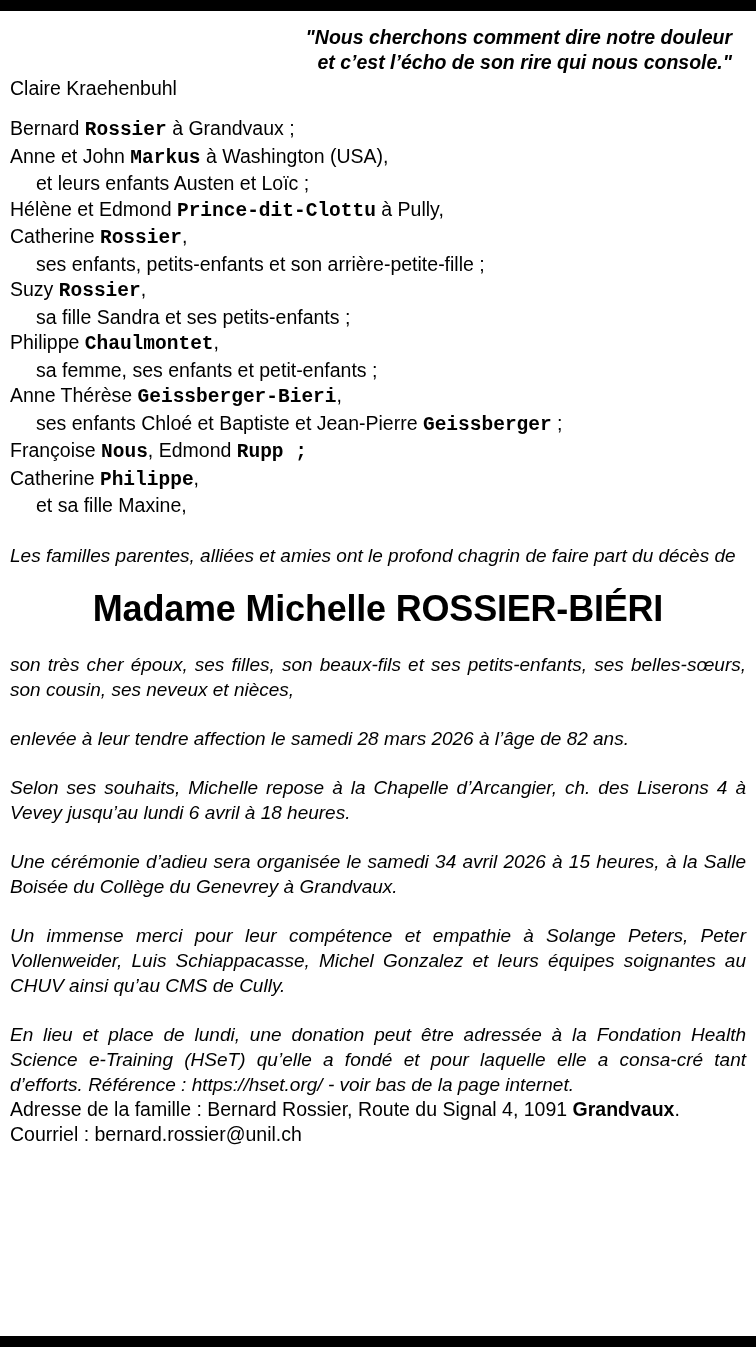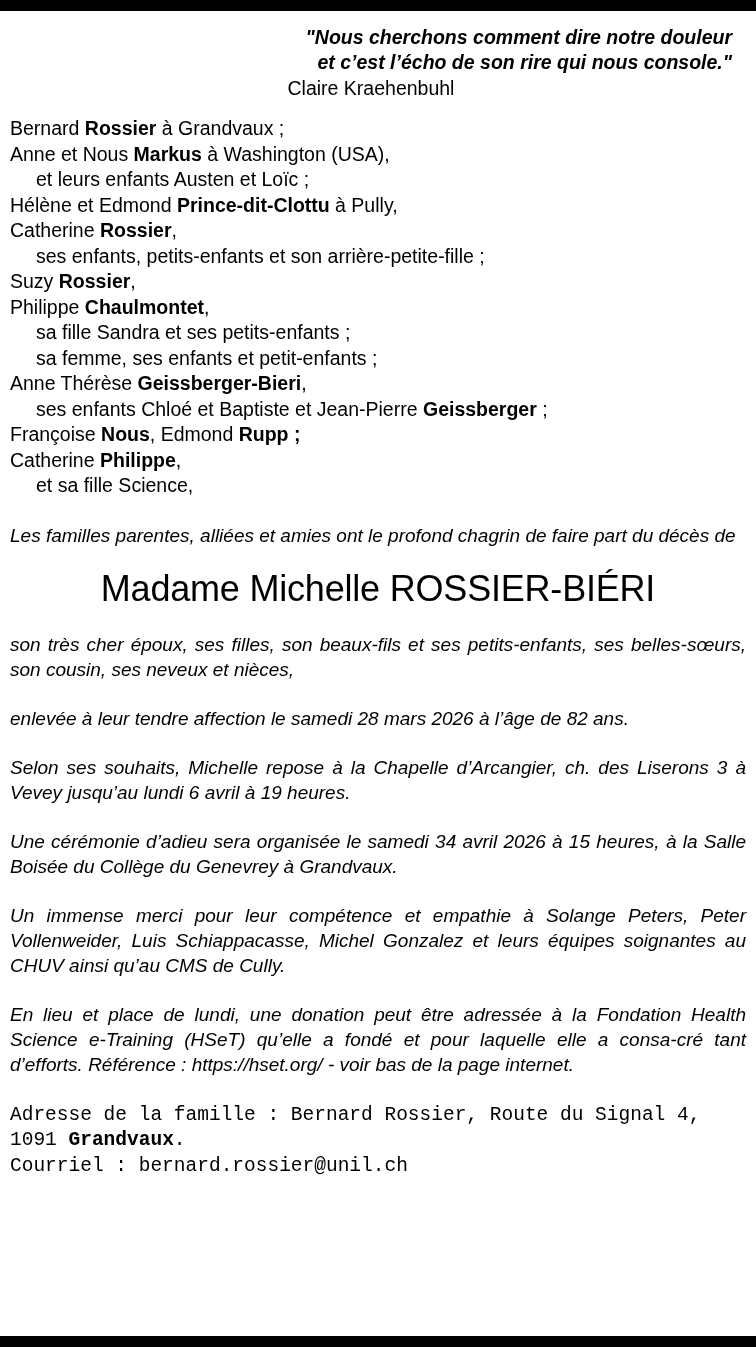--- a/index.html
+++ b/index.html
@@ -29,108 +29,107 @@
   }
   .epitaph {
     text-align: right;
     font-style: italic;
     font-weight: bold;
     font-size: 19.5px;
     line-height: 25px;
     padding-right: 14px;
   }
   .epitaph-author {
-    text-align: center;
+    text-align: left;
     font-style: normal;
     font-weight: normal;
     font-size: 19.5px;
     line-height: 27px;
     padding-right: 14px;
   }
   .family-list {
     margin-top: 14px;
     font-size: 19.5px;
     line-height: 25.5px;
   }
   .family-line {
     white-space: nowrap;
   }
   .family-line.indent {
     padding-left: 26px;
   }
   .family-line b {
     font-weight: bold;
+    font-family: Liberation Mono, monospace;
   }
   .para {
     font-size: 19px;
     line-height: 25px;
     text-align: justify;
     margin-top: 24px;
     font-style: italic;
   }
   .para.tight {
     margin-top: 22px;
   }
   .deceased-name {
     text-align: center;
     font-size: 36px;
-    font-weight: normal;
+    font-weight: bold;
     line-height: 42px;
     margin-top: 20px;
     margin-bottom: 8px;
     letter-spacing: -0.2px;
   }
   .addr {
     font-size: 19.5px;
     line-height: 25.5px;
-    margin-top: 26px;
-    font-family: Liberation Mono, monospace;
   }
   .addr b { font-weight: bold; }
   .spacer-bottom { height: 18px; }
 </style>
 </head>
 <body>
 
 <div class="notice">
   <div class="inner">
 
     <div class="epitaph">
       <div>"Nous cherchons comment dire notre douleur</div>
       <div>et c’est l’écho de son rire qui nous console."</div>
     </div>
     <div class="epitaph-author">Claire Kraehenbuhl</div>
 
     <div class="family-list">
         <div class="family-line"><span>Bernard </span><b>Rossier</b><span> à Grandvaux ;</span></div>
-        <div class="family-line"><span>Anne et Nous </span><b>Markus</b><span> à Washington (USA),</span></div>
+        <div class="family-line"><span>Anne et John </span><b>Markus</b><span> à Washington (USA),</span></div>
         <div class="family-line indent"><span>et leurs enfants Austen et Loïc ;</span></div>
         <div class="family-line"><span>Hélène et Edmond </span><b>Prince-dit-Clottu</b><span> à Pully,</span></div>
         <div class="family-line"><span>Catherine </span><b>Rossier</b><span>,</span></div>
         <div class="family-line indent"><span>ses enfants, petits-enfants et son arrière-petite-fille ;</span></div>
         <div class="family-line"><span>Suzy </span><b>Rossier</b><span>,</span></div>
+        <div class="family-line indent"><span>sa fille Sandra et ses petits-enfants ;</span></div>
         <div class="family-line"><span>Philippe </span><b>Chaulmontet</b><span>,</span></div>
-        <div class="family-line indent"><span>sa fille Sandra et ses petits-enfants ;</span></div>
         <div class="family-line indent"><span>sa femme, ses enfants et petit-enfants ;</span></div>
         <div class="family-line"><span>Anne Thérèse </span><b>Geissberger-Bieri</b><span>,</span></div>
         <div class="family-line indent"><span>ses enfants Chloé et Baptiste et Jean-Pierre </span><b>Geissberger</b><span> ;</span></div>
         <div class="family-line"><span>Françoise </span><b>Nous</b><span>, Edmond </span><b>Rupp ;</b></div>
         <div class="family-line"><span>Catherine </span><b>Philippe</b><span>,</span></div>
-        <div class="family-line indent"><span>et sa fille Science,</span></div>
+        <div class="family-line indent"><span>et sa fille Maxine,</span></div>
       </div>
 
     <div class="para">Les familles parentes, alliées et amies ont le profond chagrin de faire part du décès de</div>
 
     <div class="deceased-name">Madame Michelle ROSSIER-BIÉRI</div>
 
     <div class="para tight">son très cher époux, ses filles, son beaux-fils et ses petits-enfants, ses belles-sœurs, son cousin, ses neveux et nièces,</div>
 
     <div class="para">enlevée à leur tendre affection le samedi 28 mars 2026 à l’âge de 82 ans.</div>
 
-    <div class="para">Selon ses souhaits, Michelle repose à la Chapelle d’Arcangier, ch. des Liserons 3 à Vevey jusqu’au lundi 6 avril à 19 heures.</div>
+    <div class="para">Selon ses souhaits, Michelle repose à la Chapelle d’Arcangier, ch. des Liserons 4 à Vevey jusqu’au lundi 6 avril à 18 heures.</div>
 
     <div class="para">Une cérémonie d’adieu sera organisée le samedi 34 avril 2026 à 15 heures, à la Salle Boisée du Collège du Genevrey à Grandvaux.</div>
 
     <div class="para">Un immense merci pour leur compétence et empathie à Solange Peters, Peter Vollenweider, Luis Schiappacasse, Michel Gonzalez et leurs équipes soignantes au CHUV ainsi qu’au CMS de Cully.</div>
 
     <div class="para">En lieu et place de lundi, une donation peut être adressée à la Fondation Health Science e-Training (HSeT) qu’elle a fondé et pour laquelle elle a consa-cré tant d’efforts. Référence : https://hset.org/ - voir bas de la page internet.</div>
 
     <div class="addr">
       <div>
         <span>Adresse de la famille : Bernard Rossier, Route du Signal 4, 1091 </span><b>Grandvaux</b><span>.</span>

